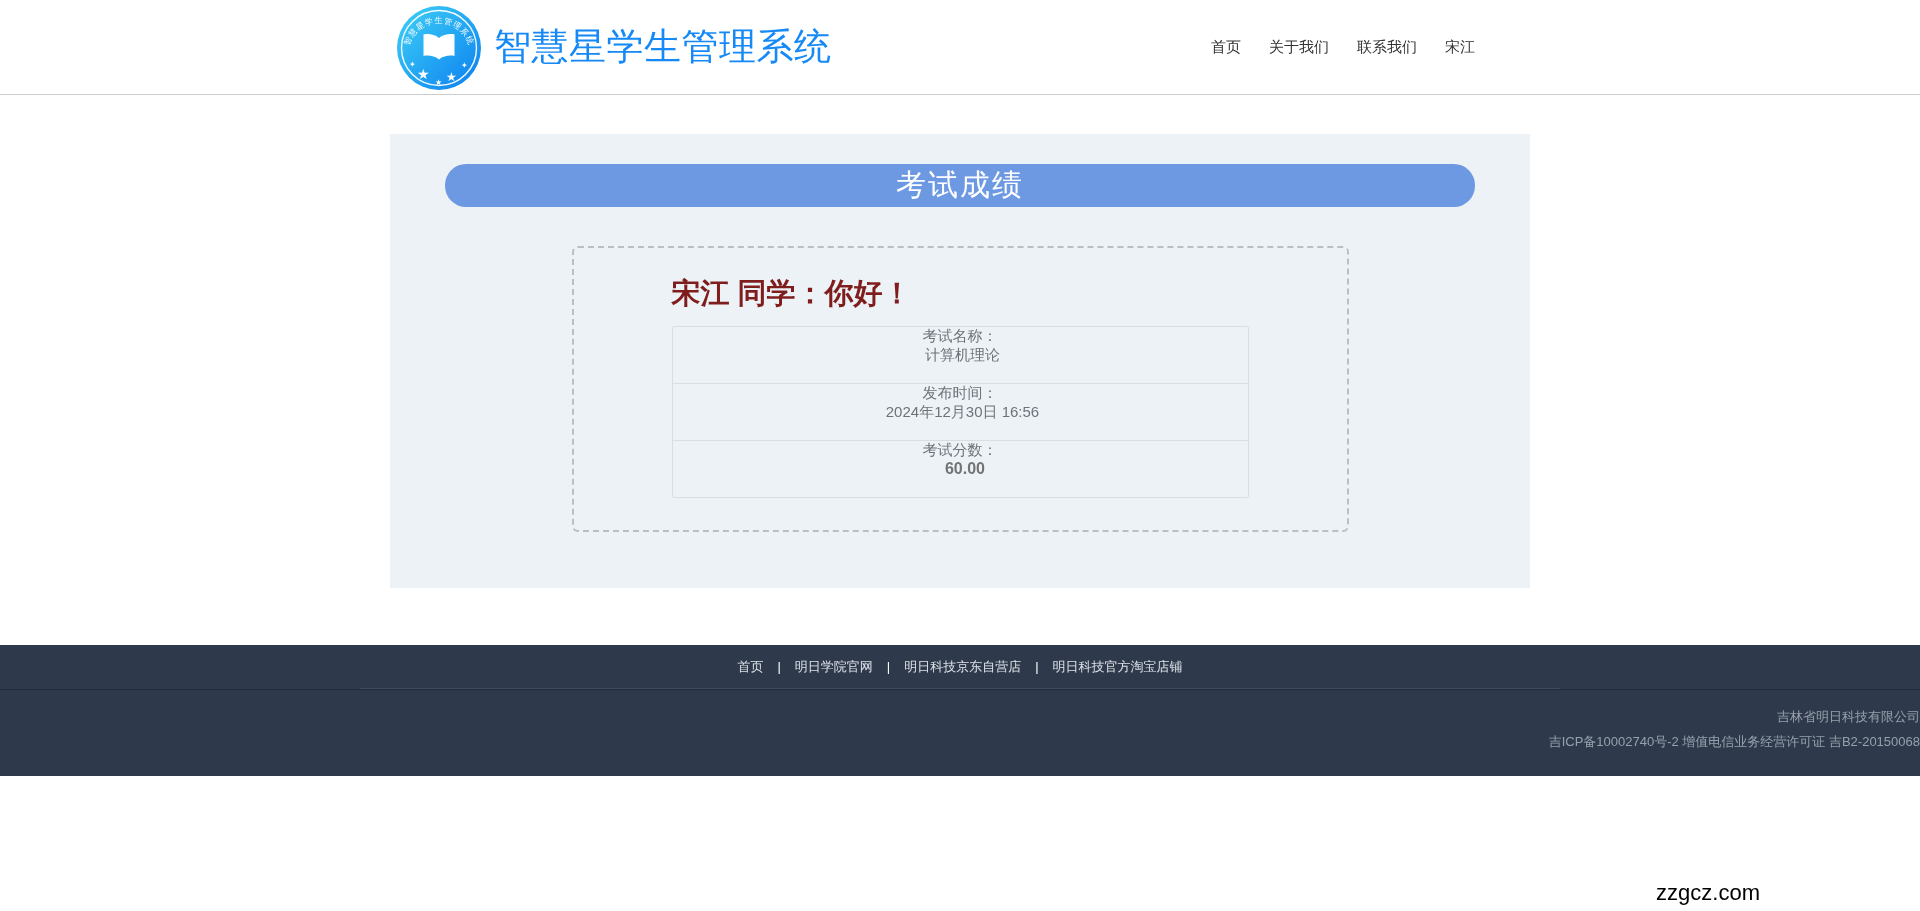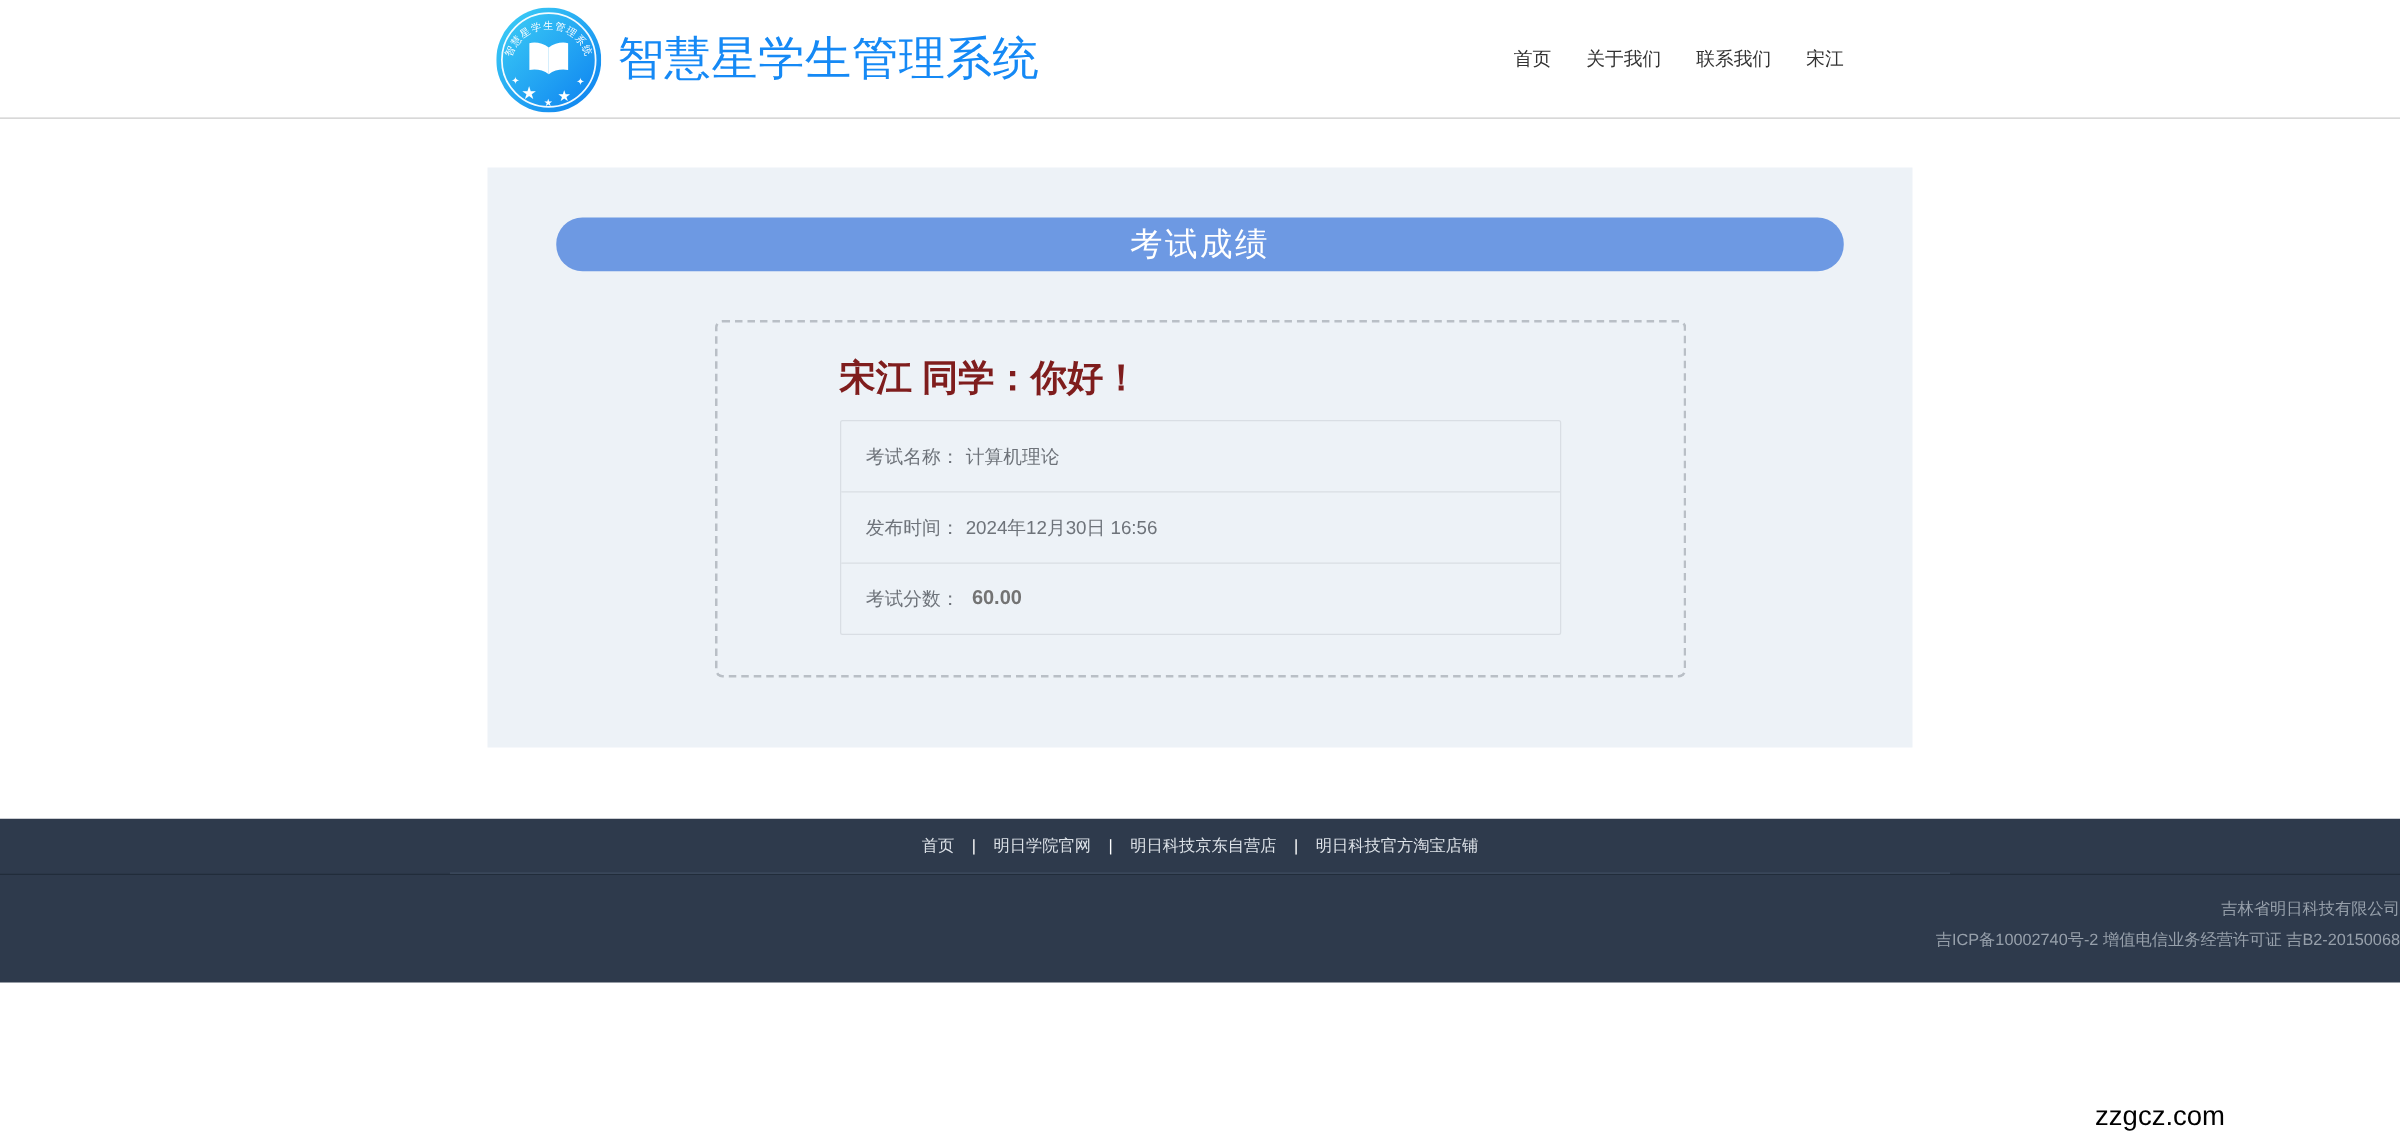--- a/index.html
+++ b/index.html
@@ -64,25 +64,25 @@
   
   .score-card {
     width: 1140px;
     margin: 39px auto 0;
     background: #edf2f7;
     padding: 30px 0 56px;
   }
   .banner {
     width: 1030px;
     height: 43px;
-    margin: 10px auto;
+    margin: 0 auto;
     background: #6d99e3;
     border-radius: 21px;
     color: #ffffff;
-    font-size: 26px;
+    font-size: 30px;
     letter-spacing: 2px;
     display: flex;
     align-items: center;
     justify-content: center;
     font-family: Liberation Mono, monospace;
   }
   .dashed-panel {
     width: 777px;
     box-sizing: border-box;
     margin: 39px auto 0;
@@ -105,20 +105,21 @@
     border-radius: 2px;
   }
   .info-row {
     height: 56px;
     display: flex;
     align-items: center;
     padding: 0 20px;
     border-bottom: 1px solid #d9dee4;
     font-size: 15px;
     color: #6e737a;
+    flex-direction: column;
   }
   .info-row:last-child { border-bottom: none; }
   .info-value { margin-left: 5px; }
   .info-value.highlight {
     color: #737373;
     font-weight: bold;
     font-size: 16px;
     margin-left: 10px;
   }
 
@@ -164,21 +165,21 @@
     line-height: 16px;
     margin-bottom: 9px;
   }
   .footer-icp {
     line-height: 16px;
   }
 
   
   .watermark {
     position: absolute;
-    right: 140px;
+    right: 160px;
     bottom: 5px;
     font-size: 22px;
     color: #000000;
   }
 </style>
 </head>
 <body>
 
 <header class="site-header">
   <div class="header-inner">

